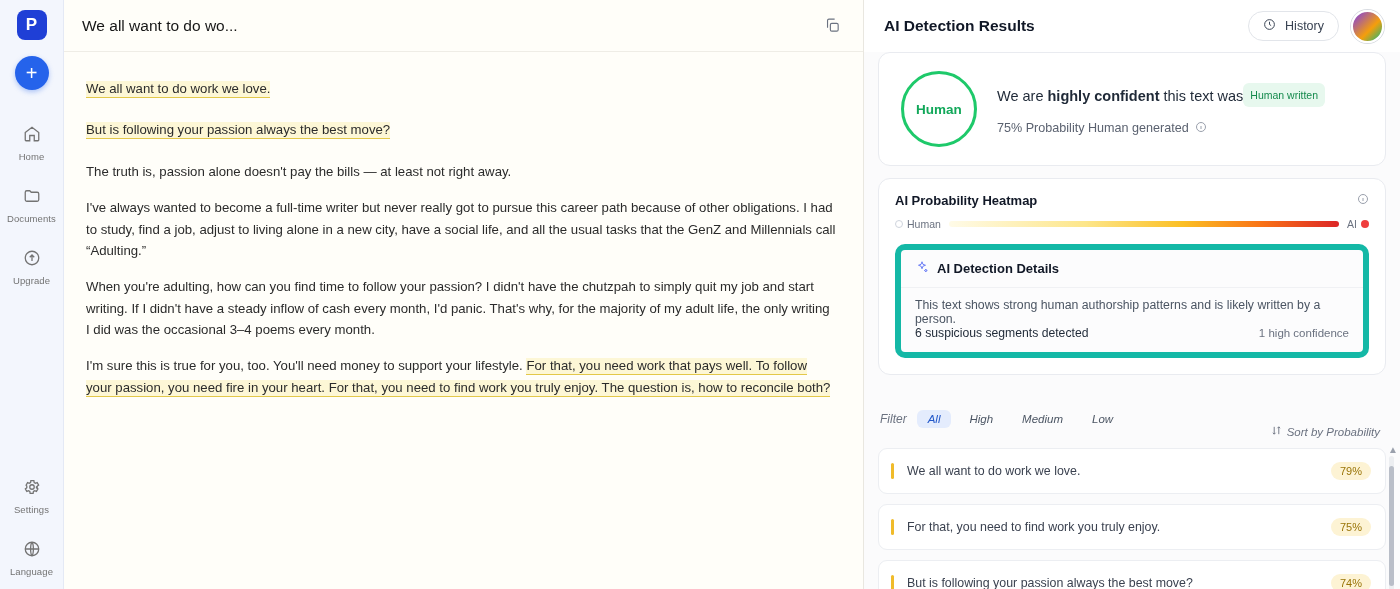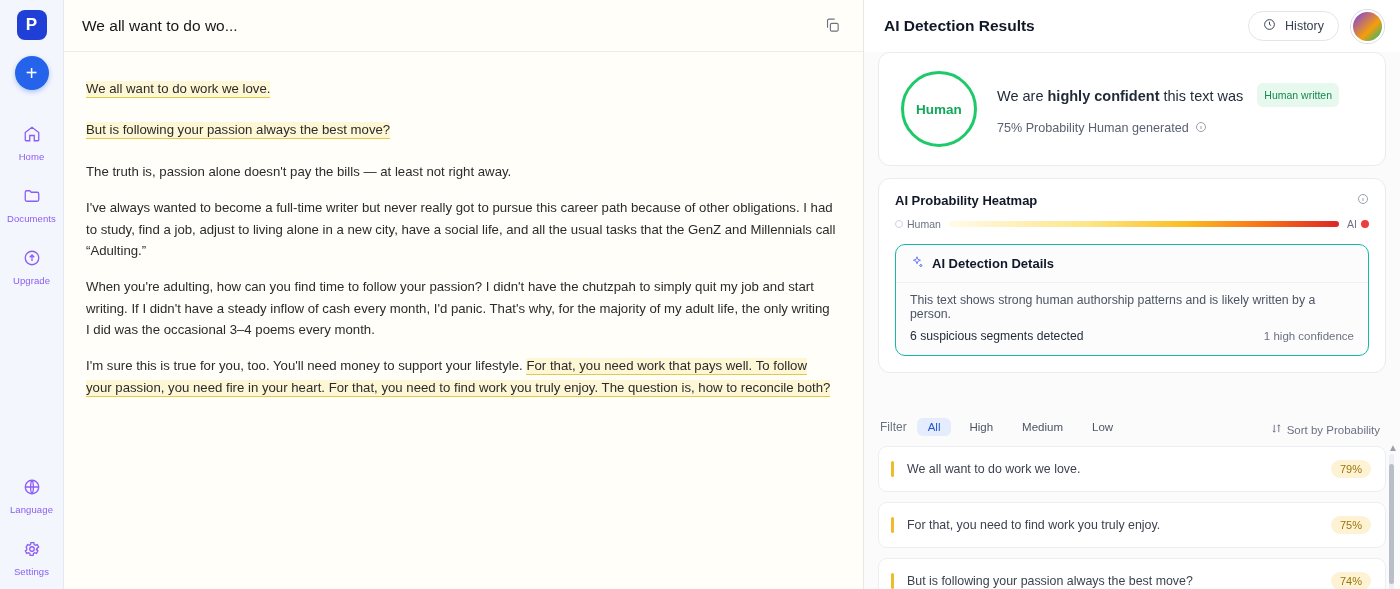--- a/index.html
+++ b/index.html
@@ -30,21 +30,21 @@
   .plus-btn {
     width: 34px; height: 34px; border-radius: 50%;
     background: #2563eb; color: #fff;
     display: flex; align-items: center; justify-content: center;
     font-size: 20px; line-height: 1; margin-bottom: 22px;
     box-shadow: 0 2px 5px rgba(37,99,235,.35);
   }
   .rail-item {
     width: 64px; padding: 9px 0 6px;
     display: flex; flex-direction: column; align-items: center;
-    gap: 4px; color: #8b5cf6; margin-bottom: 6px;
+    gap: 4px; color: #737373; margin-bottom: 6px;
   }
   .rail-item .ri-label { font-size: 9.5px; letter-spacing: .1px; }
   .rail-item.active { color: #2563eb; }
   .rail-item.active .ri-ico {
     background: #e3ecfe; border-radius: 8px;
   }
   .ri-ico {
     width: 30px; height: 26px; display: flex;
     align-items: center; justify-content: center;
   }
@@ -114,21 +114,21 @@
   .ring {
     width: 76px; height: 76px; border-radius: 50%;
     border: 3px solid #1ec96a;
     display: flex; align-items: center; justify-content: center;
     font-size: 13.5px; font-weight: 600; color: #12a85a;
     flex: 0 0 76px;
   }
   .verdict-txt { font-size: 14.5px; color: #1f2937; }
   .verdict-txt .b { font-weight: 700; }
   .badge-human {
-    display: inline-block; margin-left: 14px;
+    display: inline-block; margin-left: 0;
     background: #e7f8ee; color: #158a4d;
     border-radius: 6px; padding: 6px 7px; font-size: 10.5px;
     vertical-align: 2px;
   }
   .verdict-sub {
     margin-top: 14px; font-size: 12.6px; color: #5b6270;
     display: flex; align-items: center; gap: 6px;
   }
 
   .heat-card { padding: 14px 16px 16px; }
@@ -140,40 +140,41 @@
   .heat-lab { font-size: 10.5px; color: #6b7280; display: flex; align-items: center; gap: 4px; }
   .dot { width: 8px; height: 8px; border-radius: 50%; display: inline-block; }
   .dot.h { background: #fff; border: 1.5px solid #cfd4dd; }
   .dot.ai { background: #ef3d3d; }
   .heat-bar {
     flex: 1 1 auto; height: 6px; border-radius: 4px;
     background: linear-gradient(90deg,#fffbe8,#fde68a 35%,#fbbf24 60%,#f97316 80%,#dc2626);
   }
 
   .details {
-    border: 1px solid #14b8a6; border-radius: 10px;
+    border: 6px solid #14b8a6; border-radius: 10px;
     background: #fcfcfd;
   }
   .details-head {
     display: flex; align-items: center; gap: 8px;
     padding: 10px 14px; font-size: 13px; font-weight: 600; color: #111827;
     border-bottom: 1px solid #f0f1f4;
   }
   .details-body { padding: 10px 14px 12px; }
-  .details-body .dtxt { font-size: 12.3px; color: #4b5563; margin-bottom: 8px; }
+  .details-body .dtxt { font-size: 12.3px; color: #4b5563; }
   .details-meta {
     display: flex; justify-content: space-between; align-items: center;
     font-size: 12.2px;
   }
   .details-meta .left { font-weight: 400; color: #1f2937; }
   .details-meta .right { color: #6b7280; font-size: 11.5px; }
 
   .filter-row {
-    display: flex; align-items: flex-end; justify-content: space-between;
+    display: flex; align-items: center; justify-content: space-between;
     padding: 12px 6px 10px 2px;
+    font-style: italic;
   }
   .filters { display: flex; align-items: center; gap: 7px; }
   .filters .flabel { font-size: 12px; color: #6b7280; margin-right: 3px; }
   .chip {
     font-size: 11.5px; padding: 3px 11px; border-radius: 6px;
     color: #4b5563; background: transparent;
   }
   .chip.active { background: #e4ecfd; color: #2157c9; }
   .sort { font-size: 11.5px; color: #6b7280; display: flex; align-items: center; gap: 5px; margin-top: 26px; }
 
@@ -241,35 +242,35 @@
           </svg>
       </span>
       <span class="ri-label">Upgrade</span>
     </div>
 
     <div class="rail-spacer"></div>
 
     <div class="rail-item">
       <span class="ri-ico">
         <svg width="18" height="18" viewBox="0 0 24 24" fill="none" stroke="currentColor" stroke-width="1.7">
-            <circle cx="12" cy="12" r="9"></circle>
-            <path d="M3 12h18M12 3c2.5 3 2.5 15 0 18M12 3c-2.5 3-2.5 15 0 18"></path>
-          </svg>
-      </span>
-      <span class="ri-label">Language</span>
+            <circle cx="12" cy="12" r="3"></circle>
+            <path d="M19 12a7 7 0 0 0-.1-1l2-1.5-2-3.4-2.3 1a7 7 0 0 0-1.7-1l-.4-2.6h-4l-.4 2.6a7 7 0 0 0-1.7 1l-2.3-1-2 3.4L5.1 11a7 7 0 0 0 0 2l-2 1.5 2 3.4 2.3-1a7 7 0 0 0 1.7 1l.4 2.6h4l.4-2.6a7 7 0 0 0 1.7-1l2.3 1 2-3.4-2-1.5c.06-.3.1-.66.1-1z"></path>
+          </svg>
+      </span>
+      <span class="ri-label">Settings</span>
     </div>
 
     <div class="rail-item">
       <span class="ri-ico">
         <svg width="18" height="18" viewBox="0 0 24 24" fill="none" stroke="currentColor" stroke-width="1.7">
-            <circle cx="12" cy="12" r="3"></circle>
-            <path d="M19 12a7 7 0 0 0-.1-1l2-1.5-2-3.4-2.3 1a7 7 0 0 0-1.7-1l-.4-2.6h-4l-.4 2.6a7 7 0 0 0-1.7 1l-2.3-1-2 3.4L5.1 11a7 7 0 0 0 0 2l-2 1.5 2 3.4 2.3-1a7 7 0 0 0 1.7 1l.4 2.6h4l.4-2.6a7 7 0 0 0 1.7-1l2.3 1 2-3.4-2-1.5c.06-.3.1-.66.1-1z"></path>
-          </svg>
-      </span>
-      <span class="ri-label">Settings</span>
+            <circle cx="12" cy="12" r="9"></circle>
+            <path d="M3 12h18M12 3c2.5 3 2.5 15 0 18M12 3c-2.5 3-2.5 15 0 18"></path>
+          </svg>
+      </span>
+      <span class="ri-label">Language</span>
     </div>
   </div>
 
   <div class="doc">
     <div class="doc-head">
       <div class="doc-title">We all want to do wo...</div>
       <span class="copy-ico">
         <svg width="17" height="17" viewBox="0 0 24 24" fill="none" stroke="currentColor" stroke-width="1.6">
             <rect x="9" y="9" width="11" height="11" rx="2"></rect>
             <path d="M5 15V5a2 2 0 0 1 2-2h8"></path>

